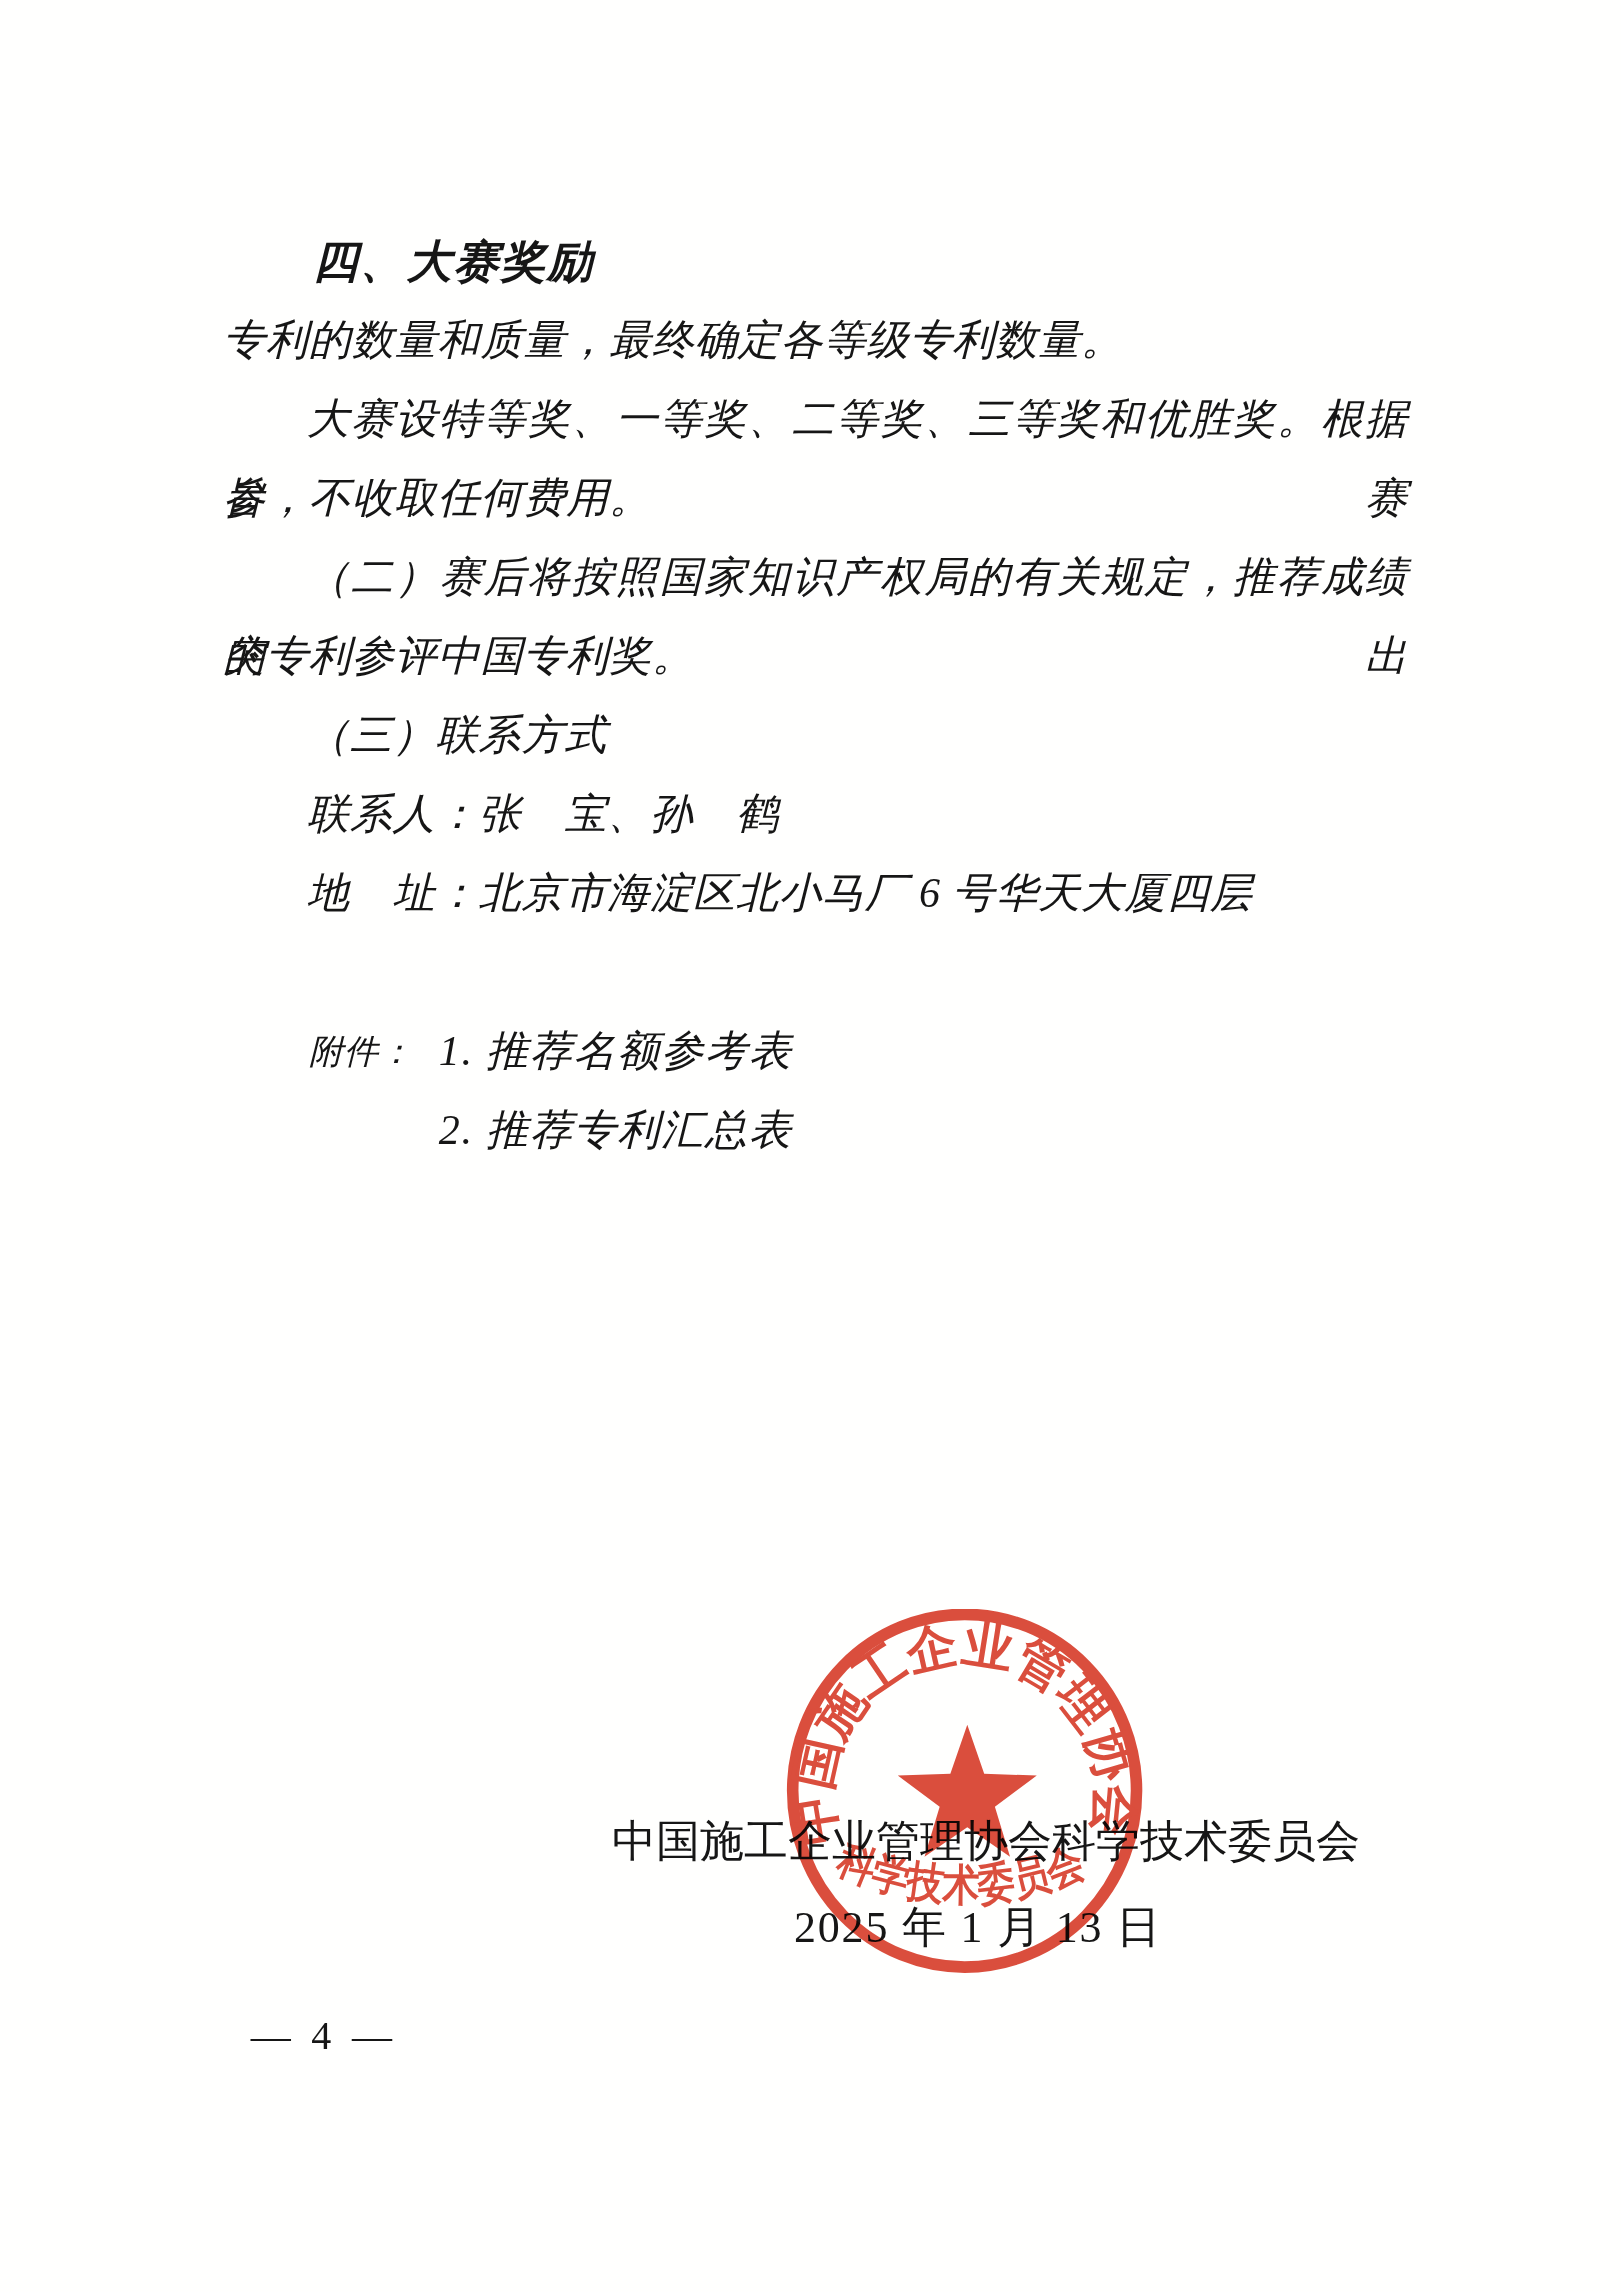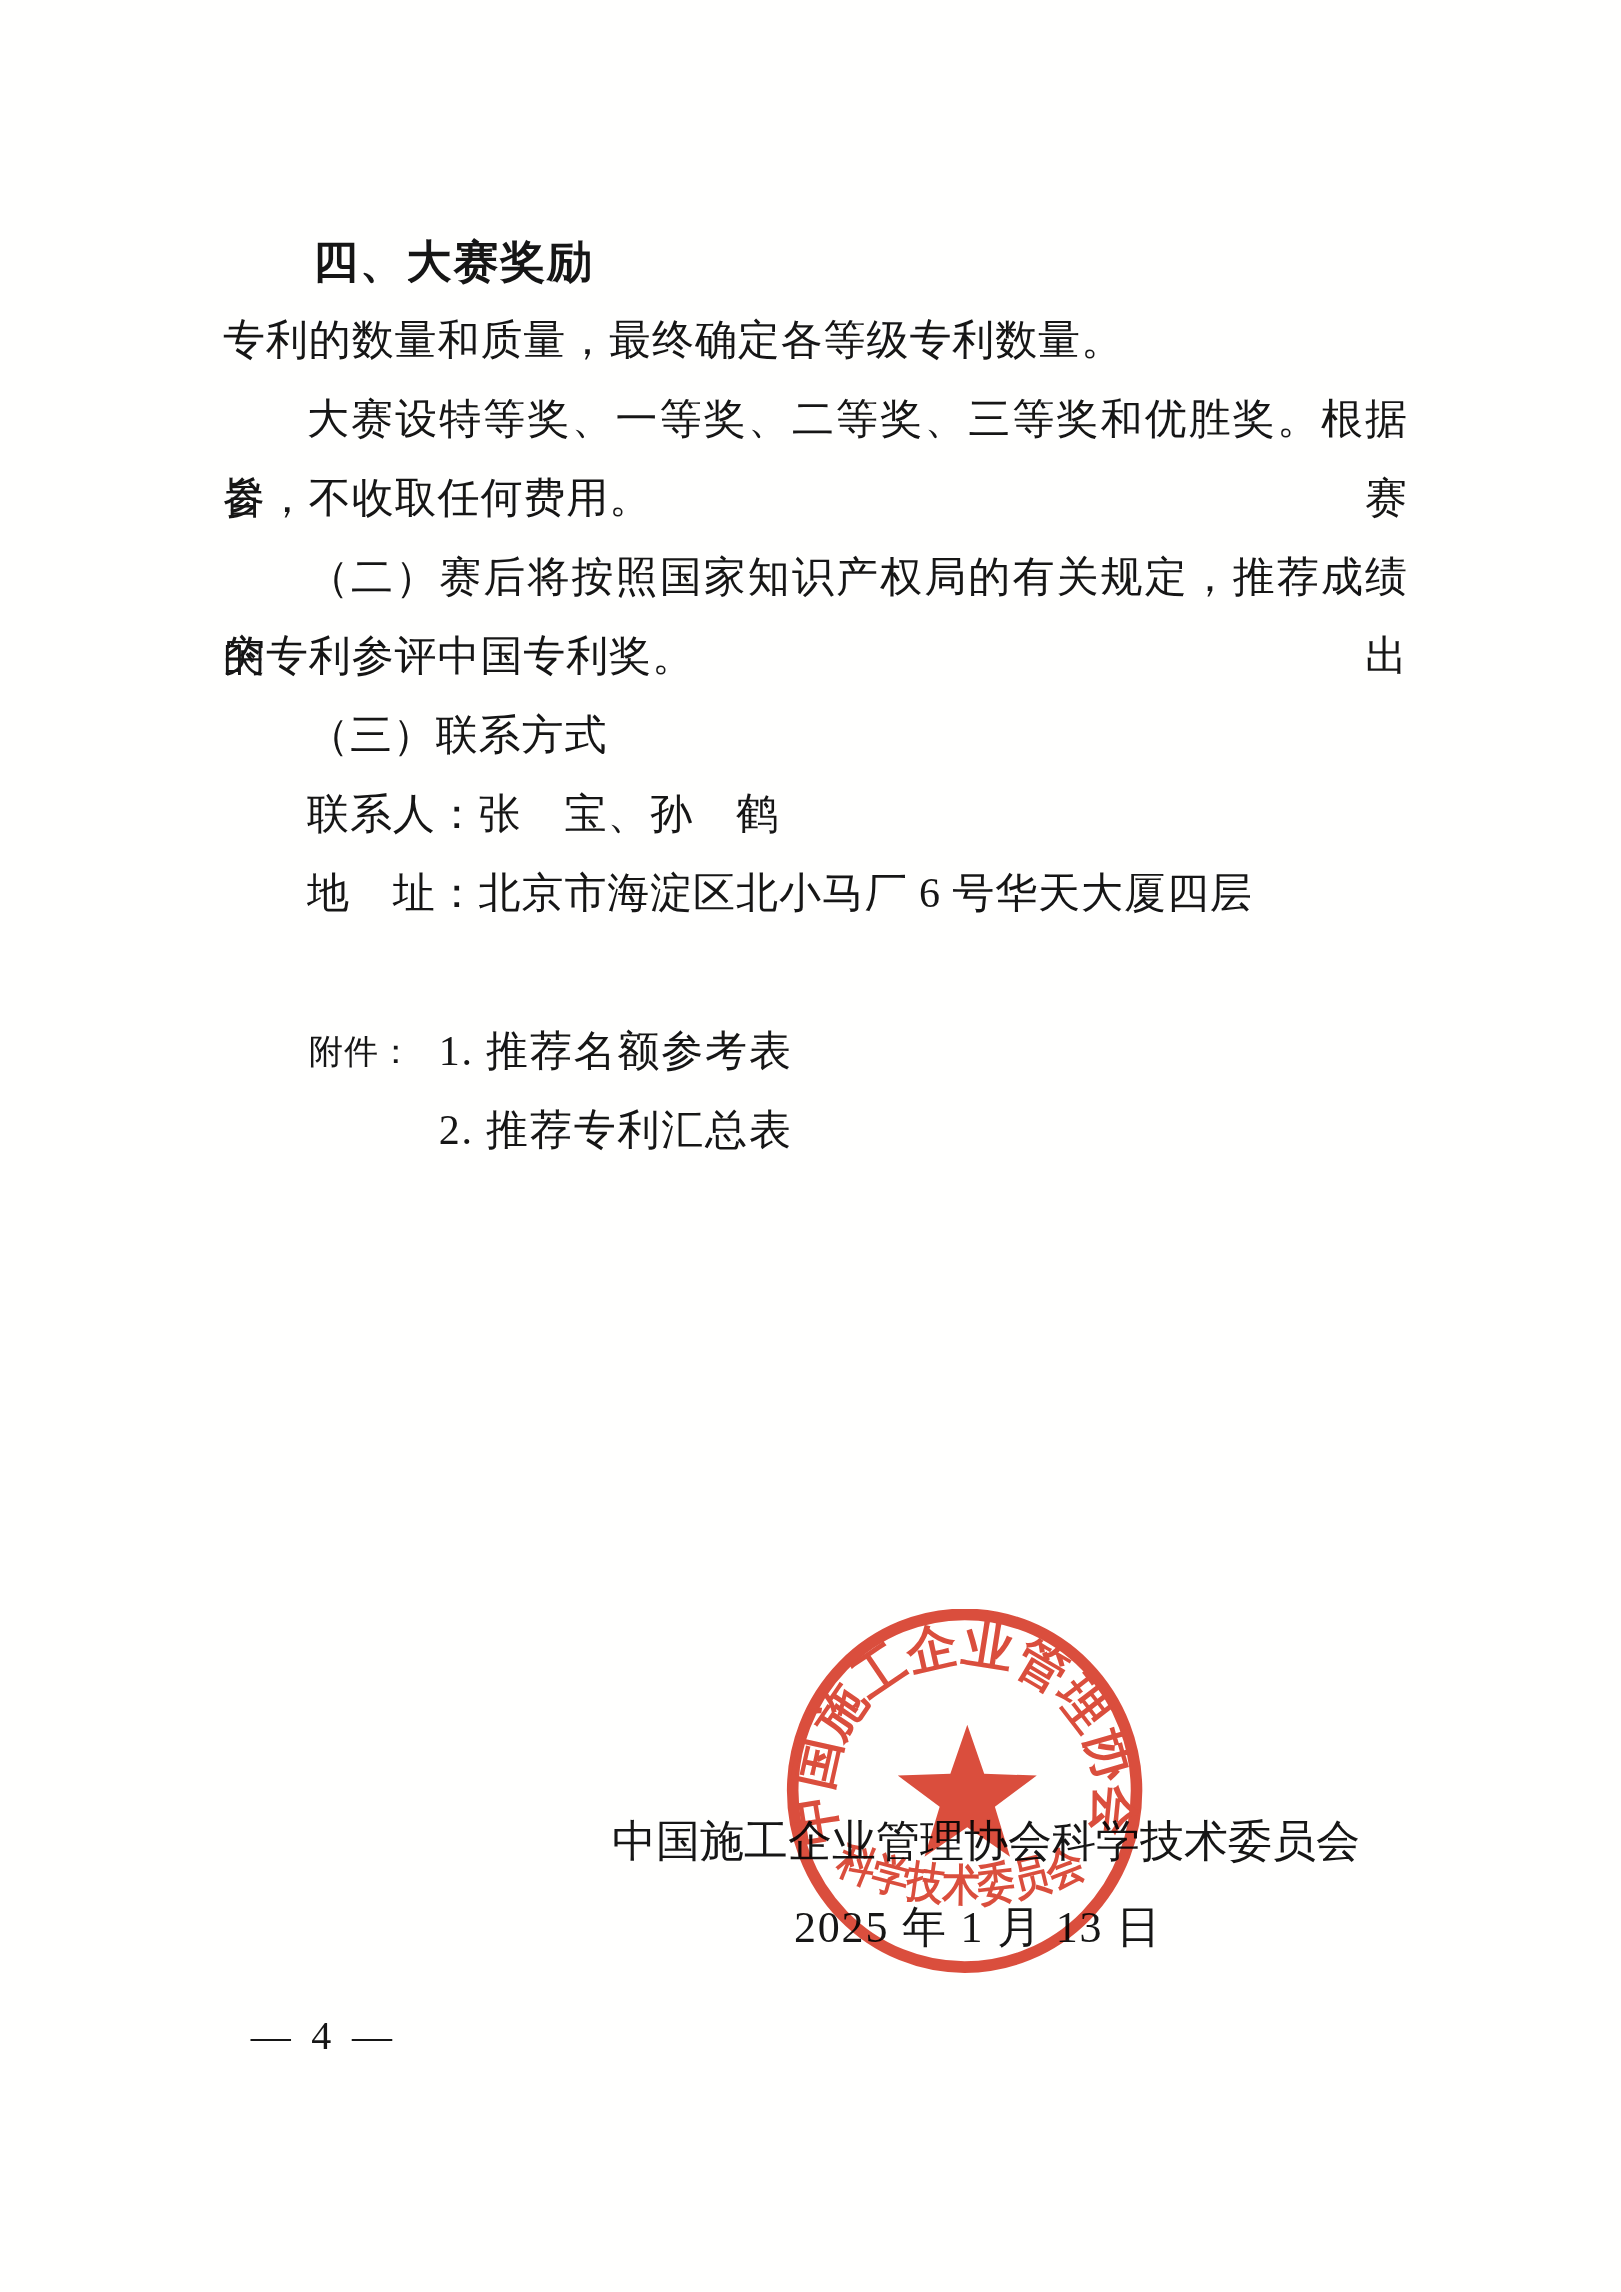--- a/index.html
+++ b/index.html
@@ -7,20 +7,21 @@
     position: relative;
     width: 1622px;
     height: 2293px;
     background: #fffffe;
     overflow: hidden;
     font-family: "Liberation Serif", "DejaVu Serif", serif;
     color: #161616;
   }
   .content {
     padding: 222px 214px 0 223px;
+    font-style: italic;
   }
   .line {
     height: 79px;
     line-height: 79px;
     font-size: 42px;
     letter-spacing: 0.9px;
     white-space: nowrap;
   }
   .l-h {
     font-family: "Liberation Sans", "DejaVu Sans", sans-serif;

